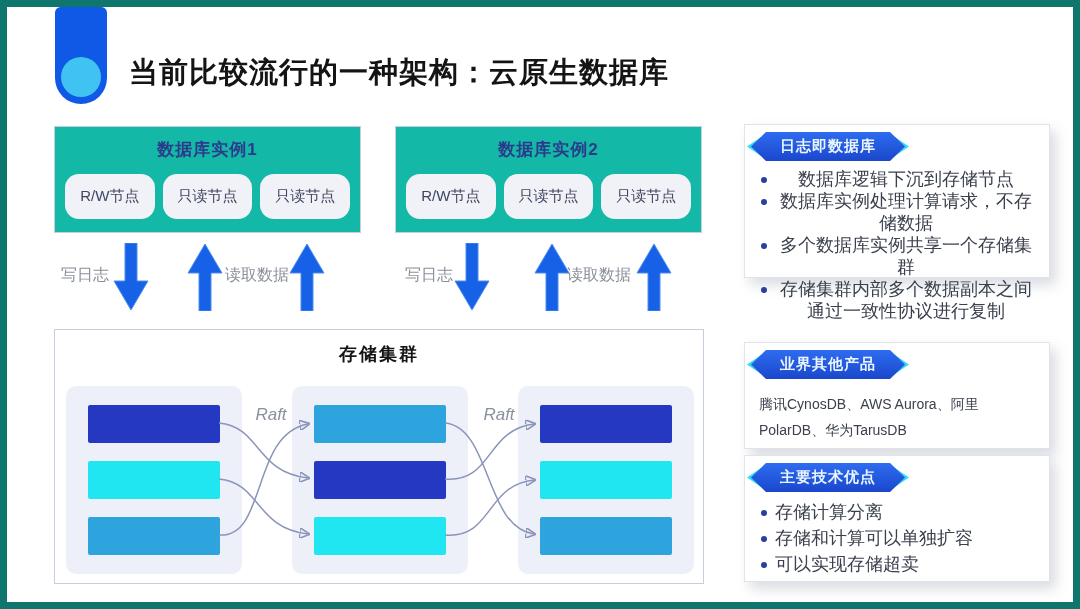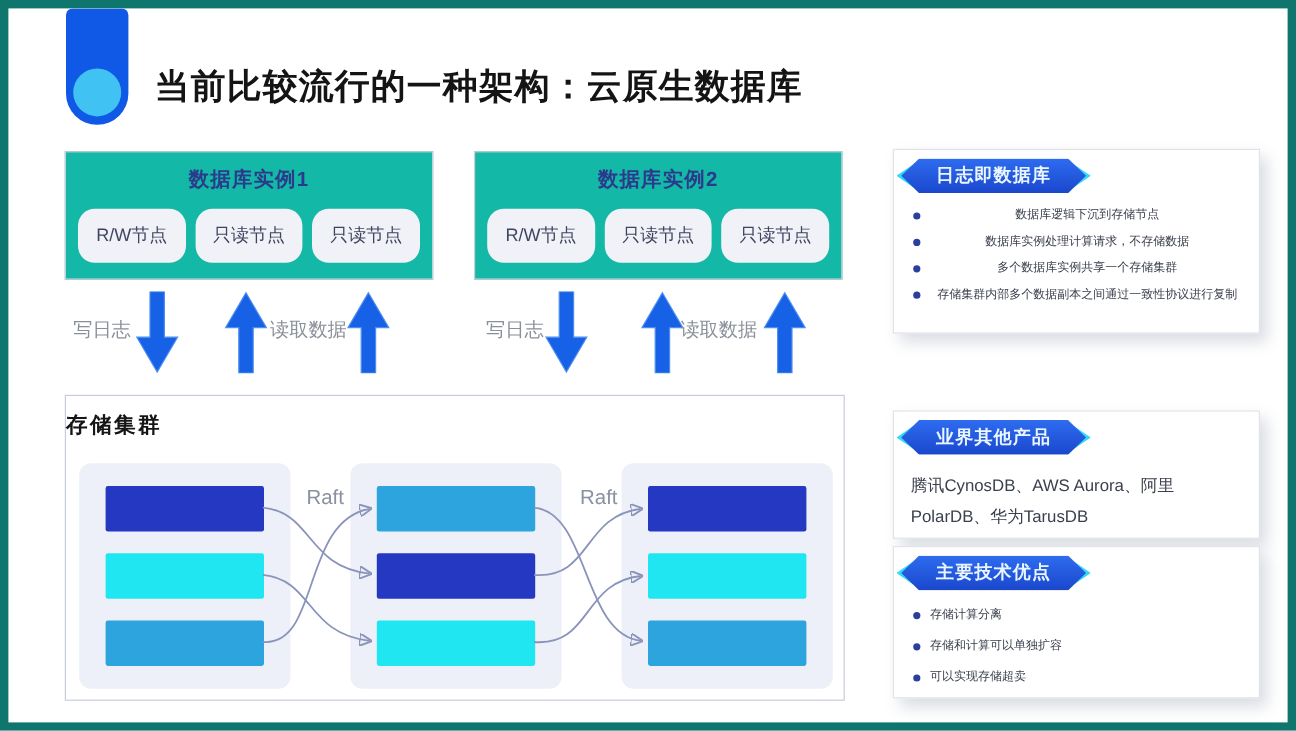--- a/index.html
+++ b/index.html
@@ -17,44 +17,44 @@
   .inst-title{margin-top:11px;text-align:center;font-size:17px;font-weight:700;color:#2c3a8c;letter-spacing:1px;}
   .node-row{display:flex;gap:8px;padding:0 10px;margin-top:13px;}
   .node{flex:1;height:45px;background:#f1f2f7;border-radius:14px;display:flex;align-items:center;justify-content:center;
         font-size:15px;color:#3f4560;}
   
   .flow-label{position:absolute;font-size:16px;color:#8a9099;white-space:nowrap;}
   .flow-arrow{position:absolute;width:36px;height:68px;}
   .flow-arrow polygon{fill:#1661e6;stroke:#4d8ef2;stroke-width:1;}
   
   .storage{position:absolute;left:47px;top:322px;width:650px;height:255px;background:#fff;border:1px solid #c7cddc;box-sizing:border-box;}
-  .storage-title{margin-top:12px;text-align:left;font-size:18px;font-weight:700;color:#151515;letter-spacing:2px;}
+  .storage-title{margin-top:12px;text-align:center;font-size:18px;font-weight:700;color:#151515;letter-spacing:2px;}
   .panel-row{position:absolute;left:11px;top:56px;display:flex;gap:50px;}
   .panel{width:176px;height:188px;background:#edf0f8;border-radius:10px;box-sizing:border-box;
          padding:19px 22px;display:flex;flex-direction:column;gap:18px;}
   .bar{width:132px;height:38px;border-radius:2px;}
-  .raft-label{position:absolute;top:398px;width:64px;text-align:center;font-size:17px;color:#8a90a0;}
+  .raft-label{position:absolute;top:398px;width:64px;text-align:center;font-size:17px;color:#8a90a0;font-style:italic;}
   .raft-1{left:232px;} .raft-2{left:460px;}
   .connector-svg{position:absolute;left:0;top:0;width:1080px;height:609px;pointer-events:none;}
   .connector-svg path{fill:none;stroke:#8a94ba;stroke-width:1.5;}
   
   .card{position:absolute;left:737px;width:306px;background:#fff;border:1px solid #e0e3ea;box-sizing:border-box;
         box-shadow:6px 7px 12px rgba(120,130,150,.28);}
   .card-1{top:117px;height:154px;text-align:center;}
   .card-2{top:335px;height:107px;}
   .card-3{top:448px;height:127px;}
   .badge{position:relative;margin:7px 0 0 6px;width:154px;height:29px;}
   .badge-tip{position:absolute;top:5px;width:14px;height:19px;background:#35d8f8;}
   .badge-tip-left{left:-4px;clip-path:polygon(0 50%,100% 0,100% 100%);}
   .badge-tip-right{right:-4px;clip-path:polygon(100% 50%,0 0,0 100%);}
   .badge-body{position:absolute;inset:0;z-index:1;background:linear-gradient(180deg,#2e6cf0,#1a47cc);
       clip-path:polygon(15px 0,139px 0,154px 50%,139px 100%,15px 100%,0 50%);
       display:flex;align-items:center;justify-content:center;color:#e9f5ff;font-size:15px;font-weight:700;letter-spacing:1px;}
   .card ul{list-style:none;margin:8px 0 0 0;padding:0 12px 0 16px;}
-  .card li{position:relative;padding-left:14px;font-size:10px;line-height:22px;color:#3b404d;}
+  .card li{position:relative;padding-left:14px;font-size:18px;line-height:22px;color:#3b404d;font-family:Liberation Mono, monospace;}
   .card li::before{content:"";position:absolute;left:0;top:8px;width:6px;height:6px;border-radius:50%;background:#2b3f9e;}
   .card-3 li{line-height:26px;}
   .card-3 li::before{top:10px;}
   .card-text{margin:12px 12px 0 14px;font-size:14px;line-height:26px;color:#3b404d;}
 </style>
 </head>
 <body>
 
 <div class="slide">
 

